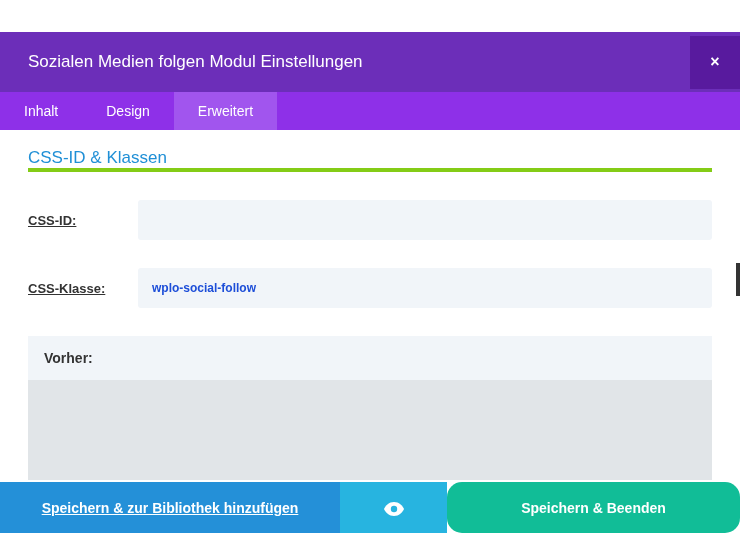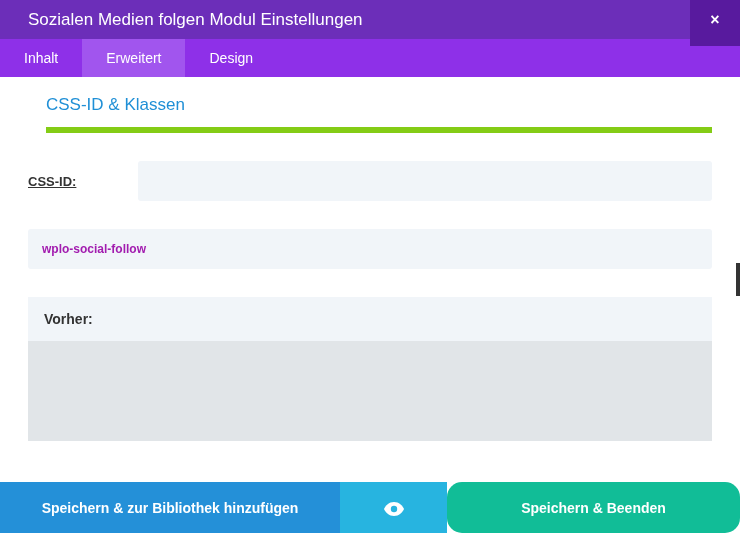--- a/index.html
+++ b/index.html
@@ -1,74 +1,75 @@
 <!DOCTYPE html>
 <html><head>
   <meta charset="utf-8">
   <style>
     * { margin: 0; padding: 0; box-sizing: border-box; }
     body { font-family: -apple-system, BlinkMacSystemFont, "Segoe UI", Helvetica, Arial, sans-serif; background: #fff; width: 740px; height: 533px; overflow: hidden; position: relative; }
 
-    .header-title { background: #6c2eb9; color: #fff; display: flex; align-items: center; height: 39px; }
+    .header-title { background: #6c2eb9; color: #fff; display: flex; align-items: center; height: 60px; margin-top: 32px; }
     .header-title .title { flex: 1; padding: 0 28px; font-size: 17px; font-weight: 400; }
     .close-btn { width: 50px; height: 53px; background: #581a9e; display: flex; align-items: center; justify-content: center; color: #fff; cursor: pointer; font-size: 16px; font-weight: bold; }
 
     .tabs { background: #8e30e8; display: flex; height: 38px; text-align: center; }
     .tab { padding: 0 24px; display: flex; align-items: center; color: #fff; font-size: 14px; cursor: pointer; }
     .tab.active { background: #a155ee; }
 
     .content { padding: 18px 28px 0 28px; height: 391px; overflow-y: auto; }
 
-    .section-heading { color: #1f8fd6; font-size: 17px; font-weight: 400; padding-bottom: 12px; border-bottom: 6px solid #84cc16; margin-bottom: 28px; margin-left: 18px; }
+    .section-heading { color: #1f8fd6; font-size: 17px; font-weight: 400; border-bottom: 4px solid #84cc16; margin-bottom: 28px; }
     .section-heading.second { margin-top: 50px; }
 
     .field-row { display: flex; align-items: center; margin-bottom: 28px; }
     .field-label { width: 110px; font-size: 13px; font-weight: 700; color: #333; text-decoration: underline; }
-    .field-input { flex: 1; height: 40px; background: #f1f5f9; border: none; border-radius: 3px; padding: 0 14px; font-size: 12px; font-weight: 600; color: #a21caf; outline: none; }
+    .field-input { flex: 1; height: 40px; background: #f1f5f9; border: none; border-radius: 3px; padding: 0 14px; font-size: 12px; font-weight: 600; color: #1d4ed8; outline: none; }
 
     .css-block { margin-top: 28px; }
     .css-block-header { background: #f1f5f9; padding: 14px 16px; font-size: 14px; font-weight: 700; color: #333; margin-top: 16px; }
     .css-block-body { background: #e1e5e8; height: 100px; }
 
     .footer { position: absolute; left: 0; right: 0; bottom: 0; height: 51px; display: flex; }
-    .btn-library { flex: 0 0 340px; background: #2490d8; color: #fff; display: flex; align-items: center; justify-content: center; font-size: 14px; font-weight: 700; cursor: pointer; }
+    .btn-library { flex: 0 0 340px; background: #2490d8; color: #fff; display: flex; align-items: center; justify-content: center; font-size: 14px; font-weight: 700; cursor: pointer; text-decoration: underline; }
     .btn-preview { flex: 0 0 107px; background: #27b4e0; display: flex; align-items: center; justify-content: center; cursor: pointer; }
     .btn-save { flex: 1; background: #11bd97; color: #fff; display: flex; align-items: center; justify-content: center; font-size: 14px; font-weight: 700; cursor: pointer; border-radius: 15px; }
 
     .eye-icon { width: 20px; height: 12px; position: relative; }
     .eye-icon svg { display: block; }
 
     .scroll-indicator { position: absolute; right: 0; top: 263px; width: 4px; height: 33px; background: #333; }
   </style>
 </head>
 <body>
 
 <div class="header-title">
   <div class="title">Sozialen Medien folgen Modul Einstellungen</div>
   <div class="close-btn">
     <span>×</span>
   </div>
 </div>
 
 <div class="tabs">
   <div class="tab">Inhalt</div>
+  <div class="tab">Design</div>
   <div class="tab active">Erweitert</div>
-  <div class="tab">Design</div>
 </div>
 
 <div class="content">
 
   <div class="section-heading">CSS-ID &amp; Klassen</div>
 
   <div class="field-row">
     <div class="field-label">CSS-ID:</div>
     <input type="text" class="field-input" value="" style="">
   </div>
 
   <div class="field-row">
+    <div class="field-label">CSS-Klasse:</div>
     <input type="text" class="field-input" value="wplo-social-follow" style="">
   </div>
 
 
   <div class="css-block">
     <div class="css-block-header">Vorher:</div>
     <div class="css-block-body"></div>
   </div>
 
 </div>

